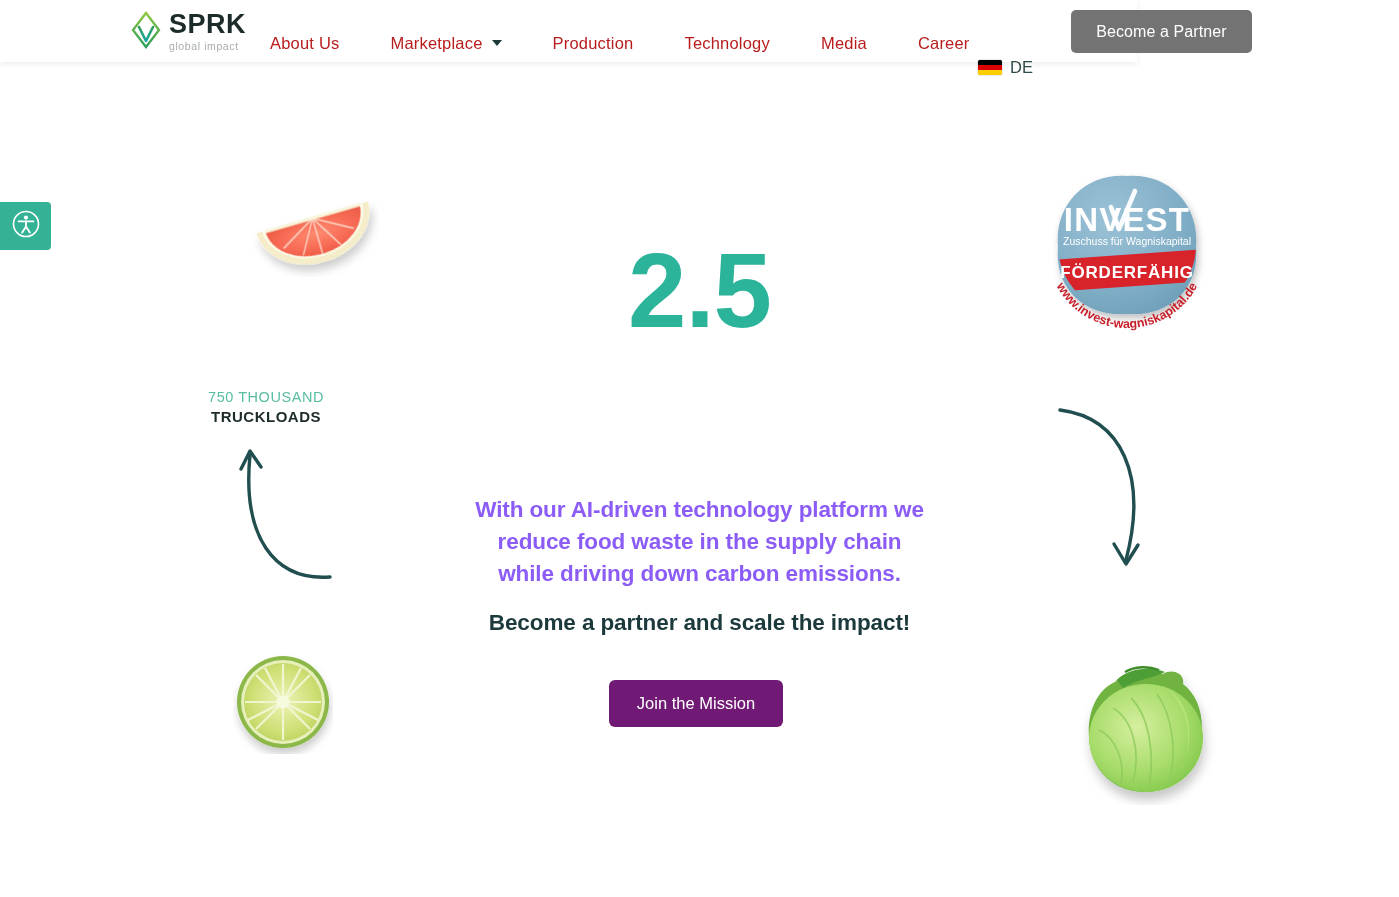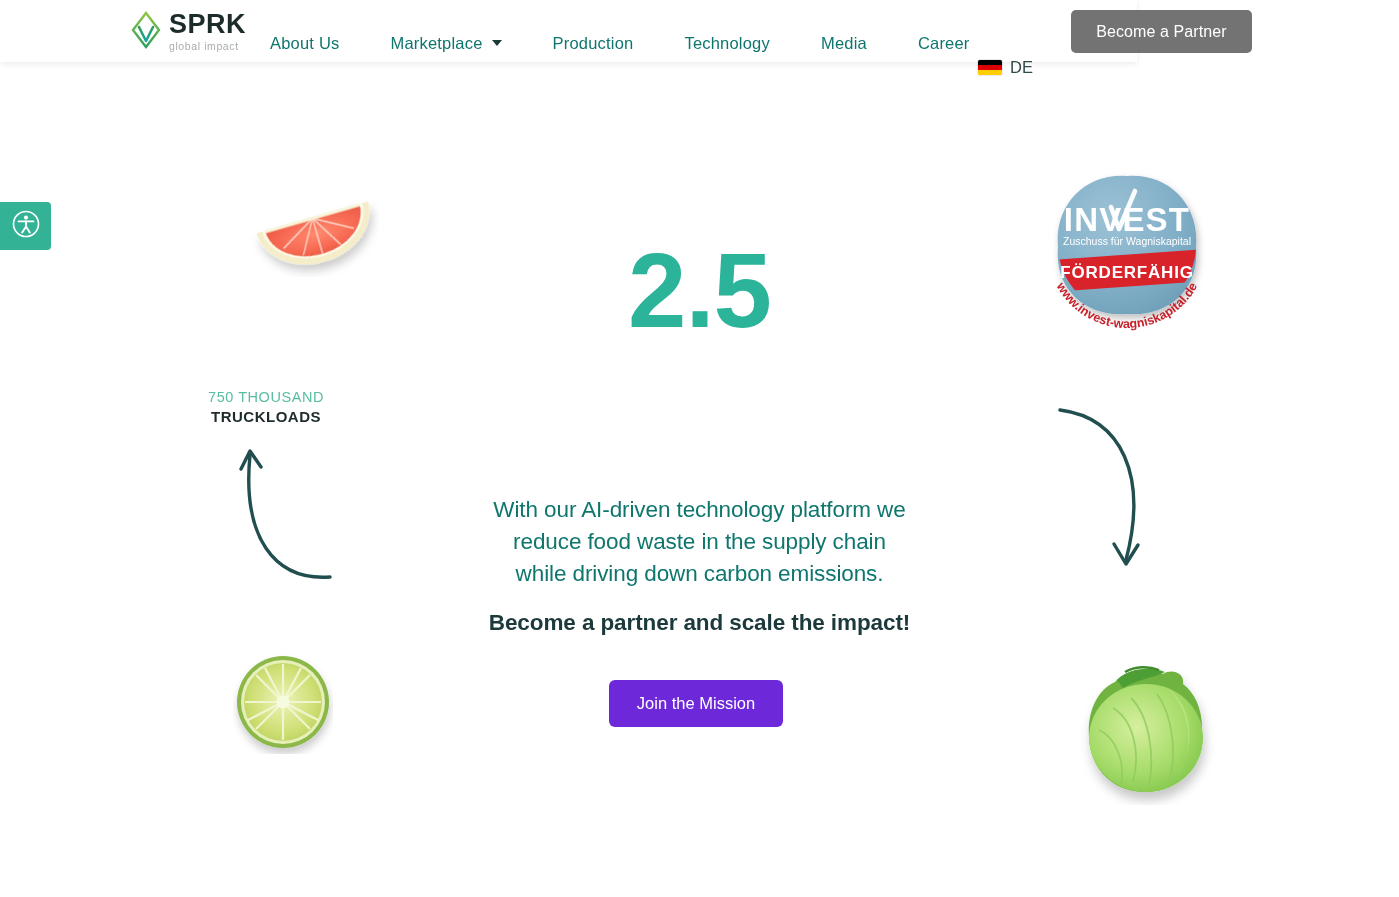--- a/index.html
+++ b/index.html
@@ -33,21 +33,21 @@
   .logo-tag{
     font-size:10.5px; color:#a8adad; letter-spacing:.6px;
     margin-top:3px; font-family:"Liberation Sans", sans-serif;
   }
 
   .nav{
     position:absolute; left:270px; top:0; height:62px;
     display:flex; align-items:center; gap:0;
   }
   .nav-item{
-    color:#0f766e; font-size:16.5px; letter-spacing:.2px;
+    color:#b91c1c; font-size:16.5px; letter-spacing:.2px;
     padding:0 0; margin-right:51px; cursor:pointer;
     display:flex; align-items:center; gap:9px;
     white-space:nowrap;
     margin-top:24px;
   }
   .caret{
     width:0;height:0;
     border-left:5.5px solid transparent;
     border-right:5.5px solid transparent;
     border-top:6px solid #1d3a38;
@@ -98,33 +98,33 @@
   }
   .headline{
     position:absolute; left:0; right:0; top:291px;
     text-align:center;
     font-size:49px; font-weight:700; color:#15514e;
     line-height:1.26; letter-spacing:-.4px;
   }
   .subline{
     position:absolute; left:0; right:0; top:432px;
     text-align:center;
-    font-size:22.5px; font-weight:400; color:#0f766e;
+    font-size:22.5px; font-weight:700; color:#8b5cf6;
     line-height:1.42; letter-spacing:-.1px;
   }
   .tagline{
     position:absolute; left:0; right:0; top:548px;
     text-align:center;
     font-size:22.5px; font-weight:700; color:#1c3a3c;
     letter-spacing:-.1px;
   }
   .cta-main{
     position:absolute; left:609px; top:618px;
     width:174px; height:47px;
-    background:#6d28d9; color:#ffffff;
+    background:#701a75; color:#ffffff;
     border:none; border-radius:6px;
     font-size:16.5px; font-family:"Liberation Sans", sans-serif;
     cursor:pointer;
   }
 
   
   .stat{ position:absolute; text-align:center; line-height:1.28; }
   .stat .v{ font-size:14.5px; color:#59bda3; letter-spacing:.55px; font-weight:400; }
   .stat .u{ font-size:15px; color:#1d2b2b; letter-spacing:.5px; font-weight:700; }
   .stat-left{ left:171px; top:326px; width:190px; }

